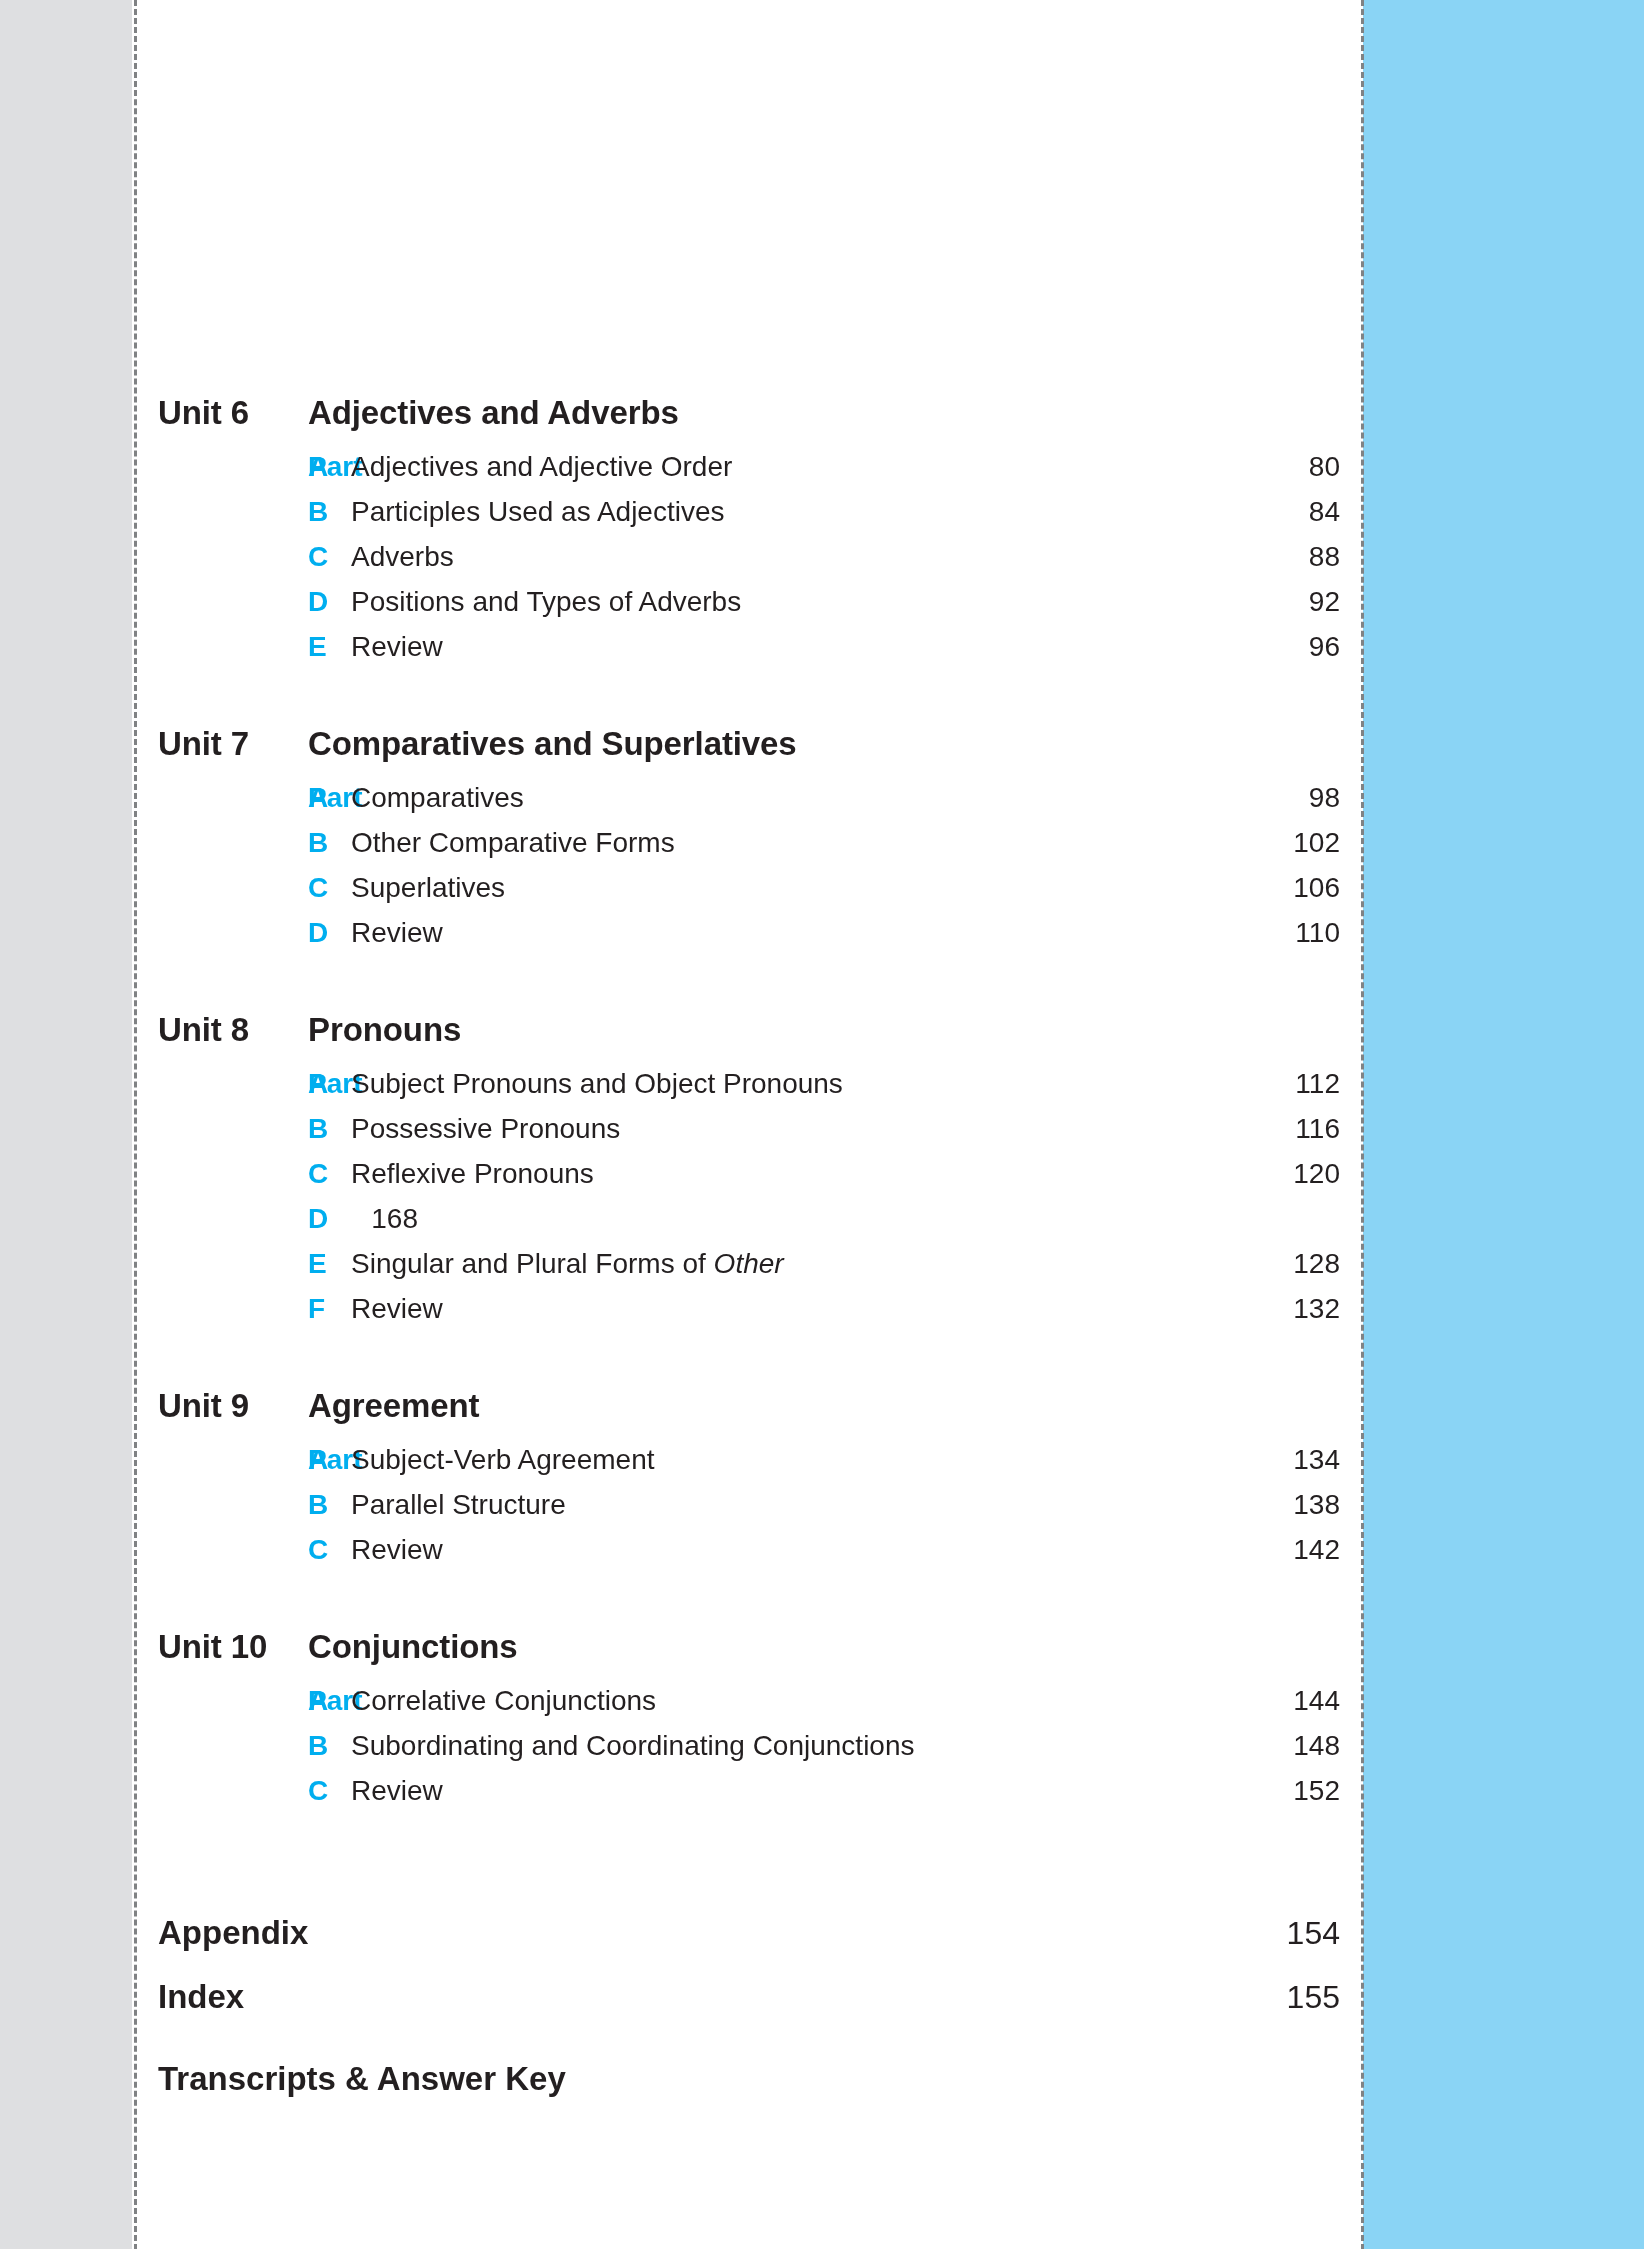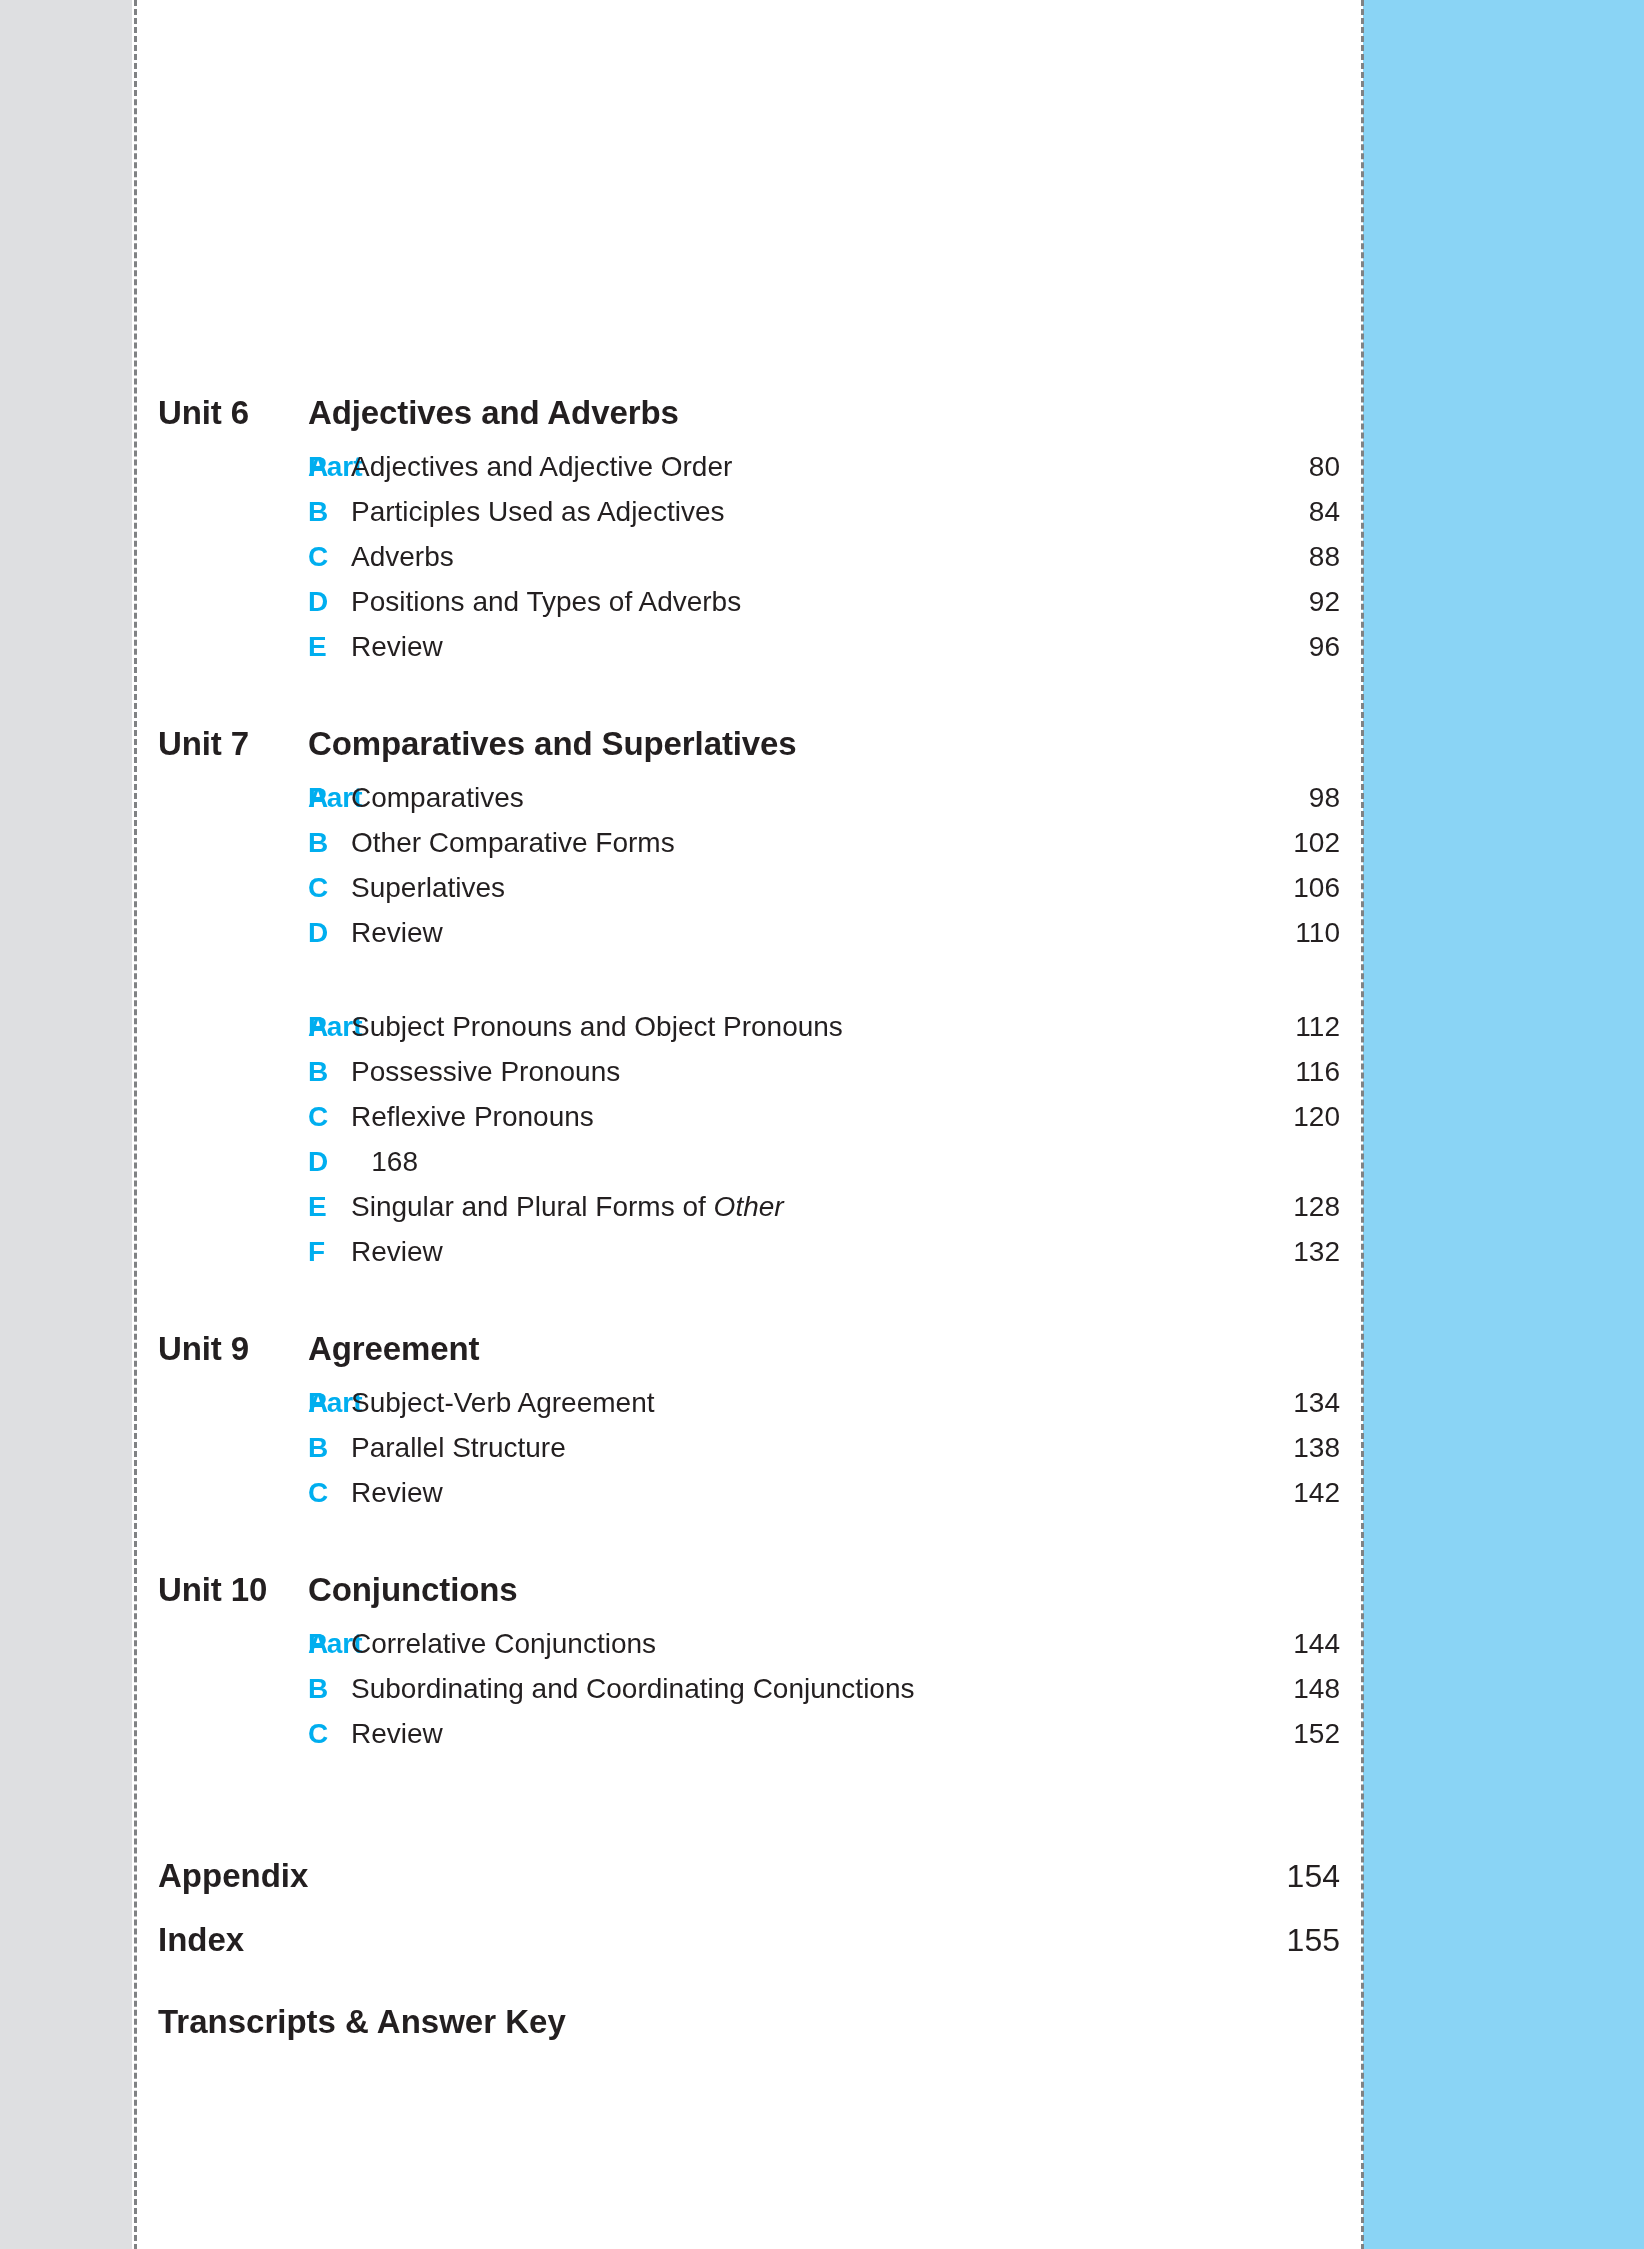--- a/index.html
+++ b/index.html
@@ -232,20 +232,24 @@
             </div>
             <div class="part-row">
               <span class="part-word"></span>
               <span class="part-letter">D</span>
               <span class="part-title">Review</span>
               <span class="part-page">110</span>
             </div>
           </div>
         </div>
         <div class="unit">
+          <div class="unit-heading">
+            <span class="unit-label">Unit 8</span>
+            <span class="unit-title">Pronouns</span>
+          </div>
           <div class="parts">
             <div class="part-row">
               <span class="part-word">Part</span>
               <span class="part-letter">A</span>
               <span class="part-title">Subject Pronouns and Object Pronouns</span>
               <span class="part-page">112</span>
             </div>
             <div class="part-row">
               <span class="part-word"></span>
               <span class="part-letter">B</span>

